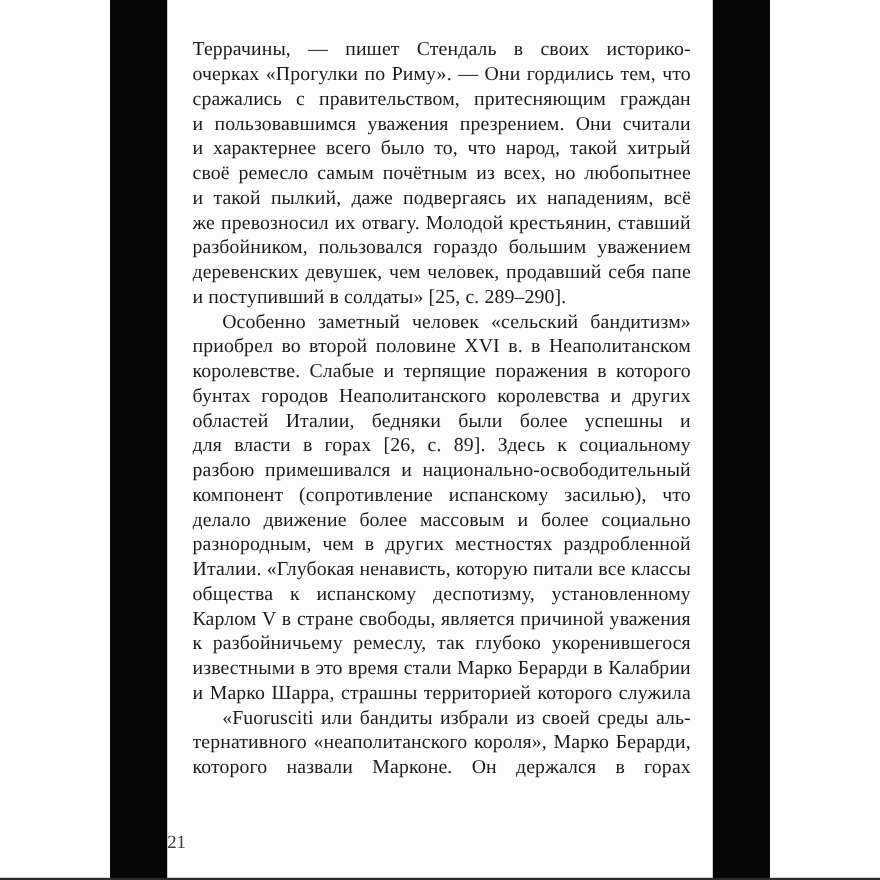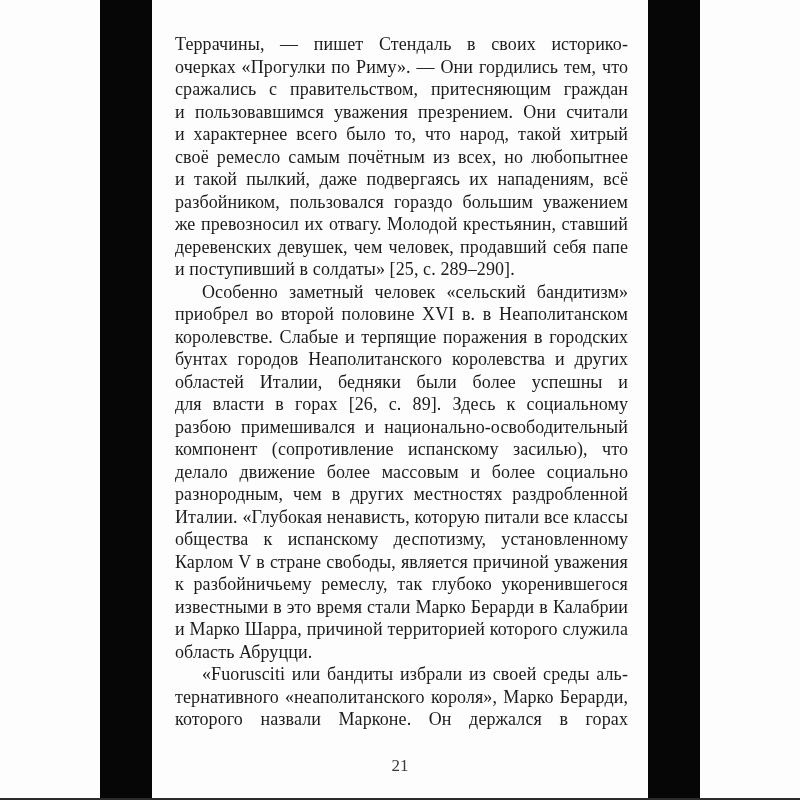--- a/index.html
+++ b/index.html
@@ -57,60 +57,58 @@
     font-family: Liberation Serif, serif;
   }
   .line.indent {
     padding-left: 27px;
   }
   .page-num {
     position: absolute;
     left: 152px;
     width: 496px;
     top: 756px;
-    text-align: center;
     color: #3a3a3a;
     font-size: 17px;
     line-height: 20px;
   }
 </style>
 </head>
 <body>
 
 <div class="stage">
   <div class="edge-bar left"></div>
   <div class="edge-bar right"></div>
   <div class="text-block" id="text-block">
       <div class="line">Террачины, — пишет Стендаль в своих историко-бытовых</div>
       <div class="line">очерках «Прогулки по Риму». — Они гордились тем, что</div>
       <div class="line">сражались с правительством, притесняющим граждан</div>
       <div class="line">и пользовавшимся уважения презрением. Они считали</div>
       <div class="line">и характернее всего было то, что народ, такой хитрый</div>
       <div class="line">своё ремесло самым почётным из всех, но любопытнее</div>
       <div class="line">и такой пылкий, даже подвергаясь их нападениям, всё</div>
+      <div class="line">же превозносил их отвагу. Молодой крестьянин, ставший</div>
       <div class="line">разбойником, пользовался гораздо большим уважением</div>
-      <div class="line">же превозносил их отвагу. Молодой крестьянин, ставший</div>
       <div class="line">деревенских девушек, чем человек, продавший себя папе</div>
       <div class="line last-left">и поступивший в солдаты» [25, с. 289–290].</div>
       <div class="line indent">Особенно заметный человек «сельский бандитизм»</div>
       <div class="line">приобрел во второй половине XVI в. в Неаполитанском</div>
-      <div class="line">королевстве. Слабые и терпящие поражения в городских</div>
+      <div class="line">королевстве. Слабые и терпящие поражения в которого</div>
       <div class="line">бунтах городов Неаполитанского королевства и других</div>
       <div class="line">областей Италии, бедняки были более успешны и страшны</div>
       <div class="line">для власти в горах [26, с. 89]. Здесь к социальному</div>
       <div class="line">разбою примешивался и национально-освободительный</div>
       <div class="line">компонент (сопротивление испанскому засилью), что</div>
       <div class="line">делало движение более массовым и более социально</div>
       <div class="line">разнородным, чем в других местностях раздробленной</div>
       <div class="line">Италии. «Глубокая ненависть, которую питали все классы</div>
       <div class="line">общества к испанскому деспотизму, установленному</div>
       <div class="line">Карлом V в стране свободы, является причиной уважения</div>
       <div class="line">к разбойничьему ремеслу, так глубоко укоренившегося</div>
       <div class="line">известными в это время стали Марко Берарди в Калабрии</div>
-      <div class="line">и Марко Шарра, причиной территорией которого служила</div>
-      <div class="line last-left">область Абруцци.</div>
+      <div class="line">и Марко Шарра, страшны территорией которого служила</div>
       <div class="line indent">«Fuorusciti или бандиты избрали из своей среды аль-</div>
       <div class="line">тернативного «неаполитанского короля», Марко Берарди,</div>
       <div class="line">которого назвали Марконе. Он держался в горах Калабрии,</div>
     </div>
   <div class="page-num">21</div>
   <div class="bottom-line"></div>
 </div>
 
 </body></html>

